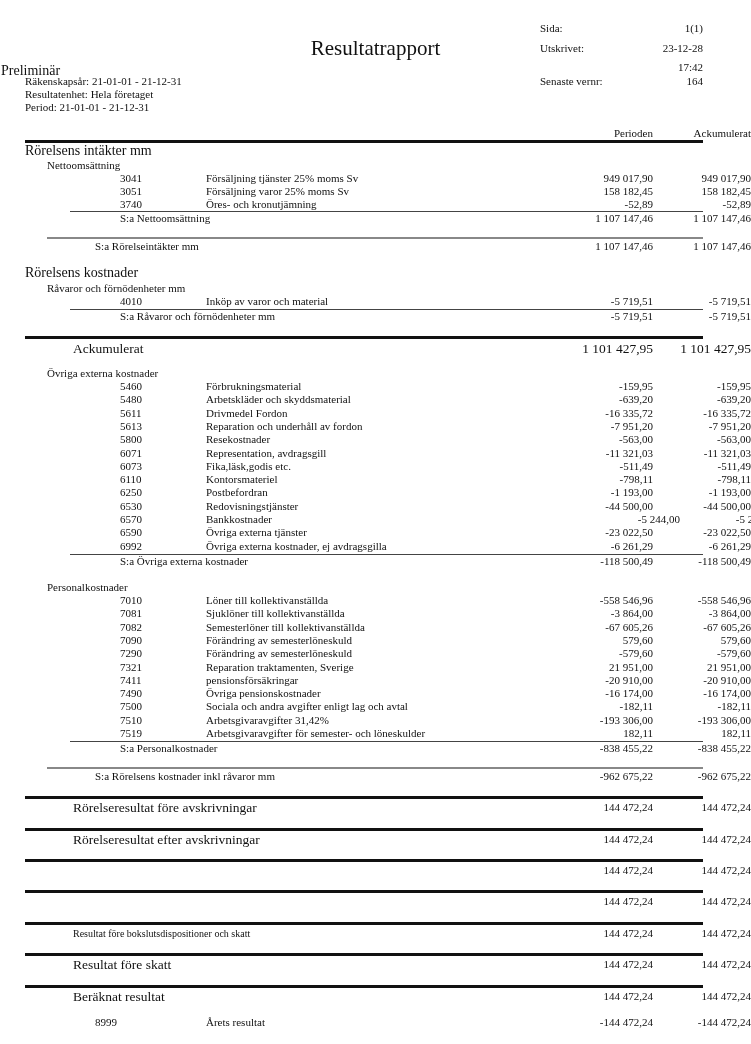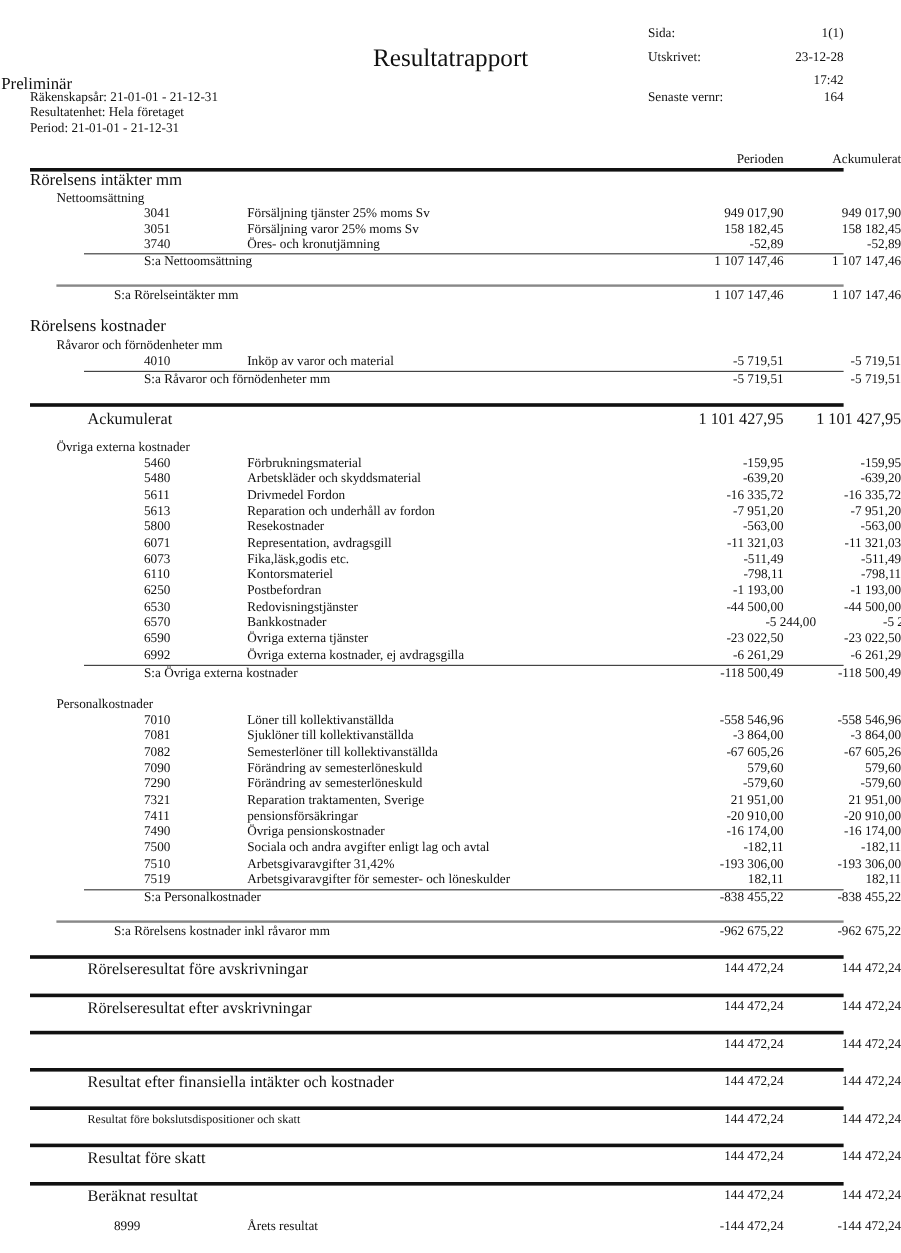--- a/index.html
+++ b/index.html
@@ -291,21 +291,20 @@
       <span class="v1">144 472,24</span>
       <span class="v2">144 472,24</span>
     </div>
     <div class="rule thick" style="top: 859px;"></div>
     <div class="row" style="top: 864px; height: 16px;">
       <span class="v1">144 472,24</span>
       <span class="v2">144 472,24</span>
     </div>
     <div class="rule thick" style="top: 890px;"></div>
     <div class="row" style="top: 895px; height: 16px;">
-      <span style="left: 25px; font-size: 13.5px;">Resultat efter finansiella intäkter och kostnader</span>
       <span class="v1">144 472,24</span>
       <span class="v2">144 472,24</span>
     </div>
     <div class="rule thick" style="top: 922px;"></div>
     <div class="row" style="top: 927px; height: 16px;">
       <span style="left: 25px; font-size: 10px;">Resultat före bokslutsdispositioner och skatt</span>
       <span class="v1">144 472,24</span>
       <span class="v2">144 472,24</span>
     </div>
     <div class="rule thick" style="top: 953px;"></div>

